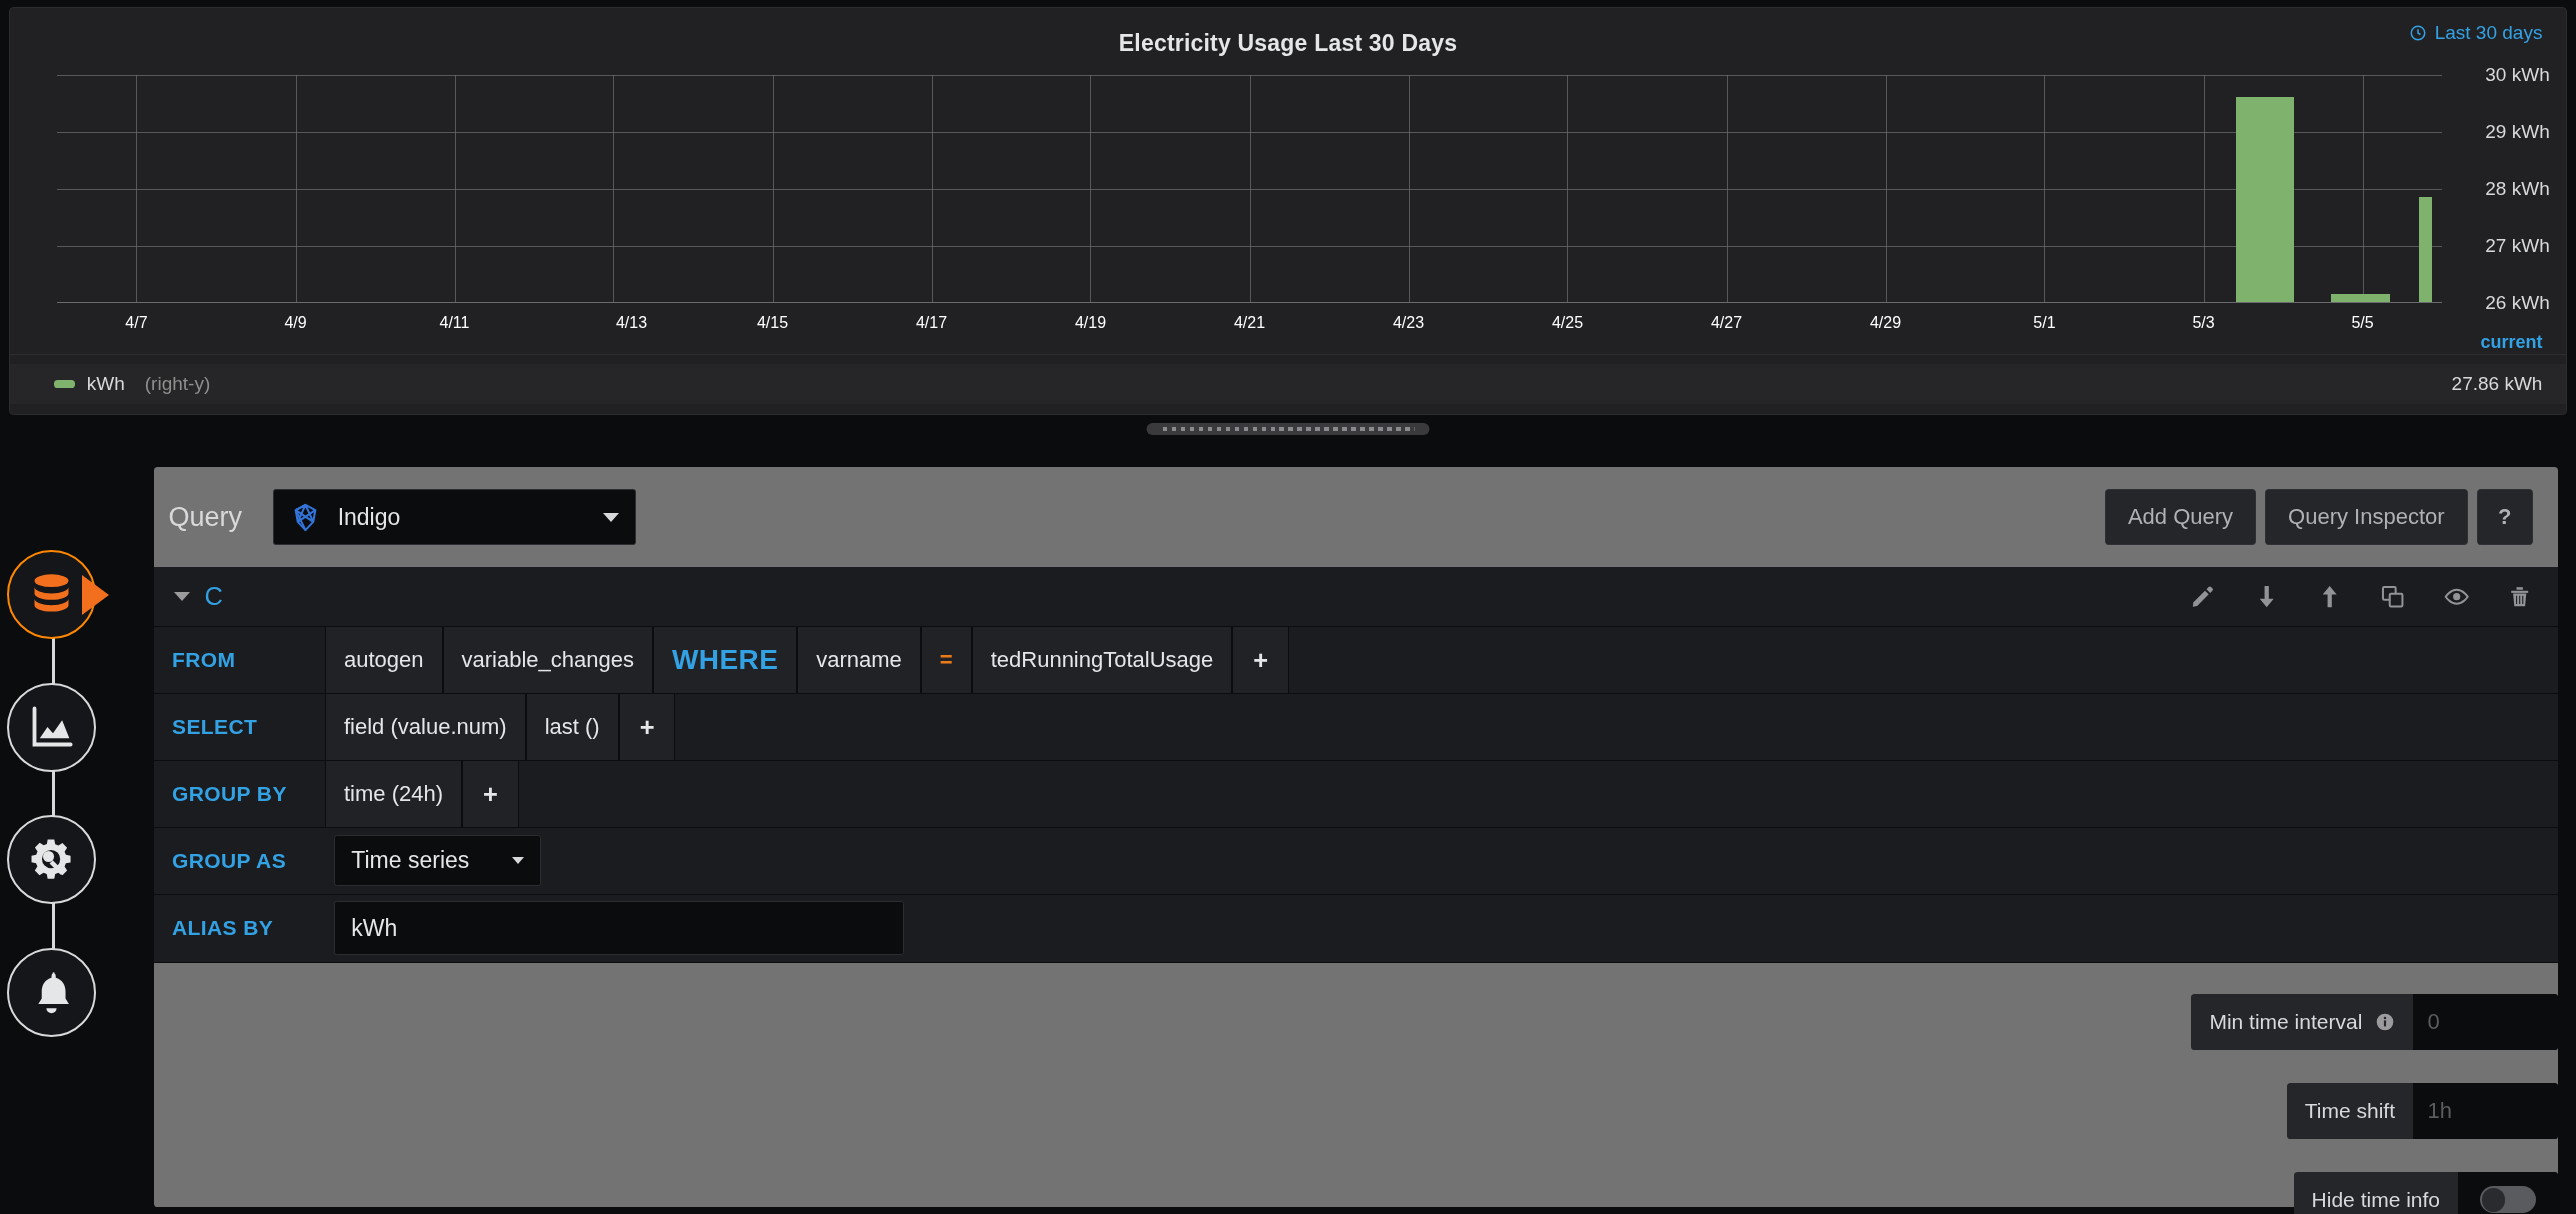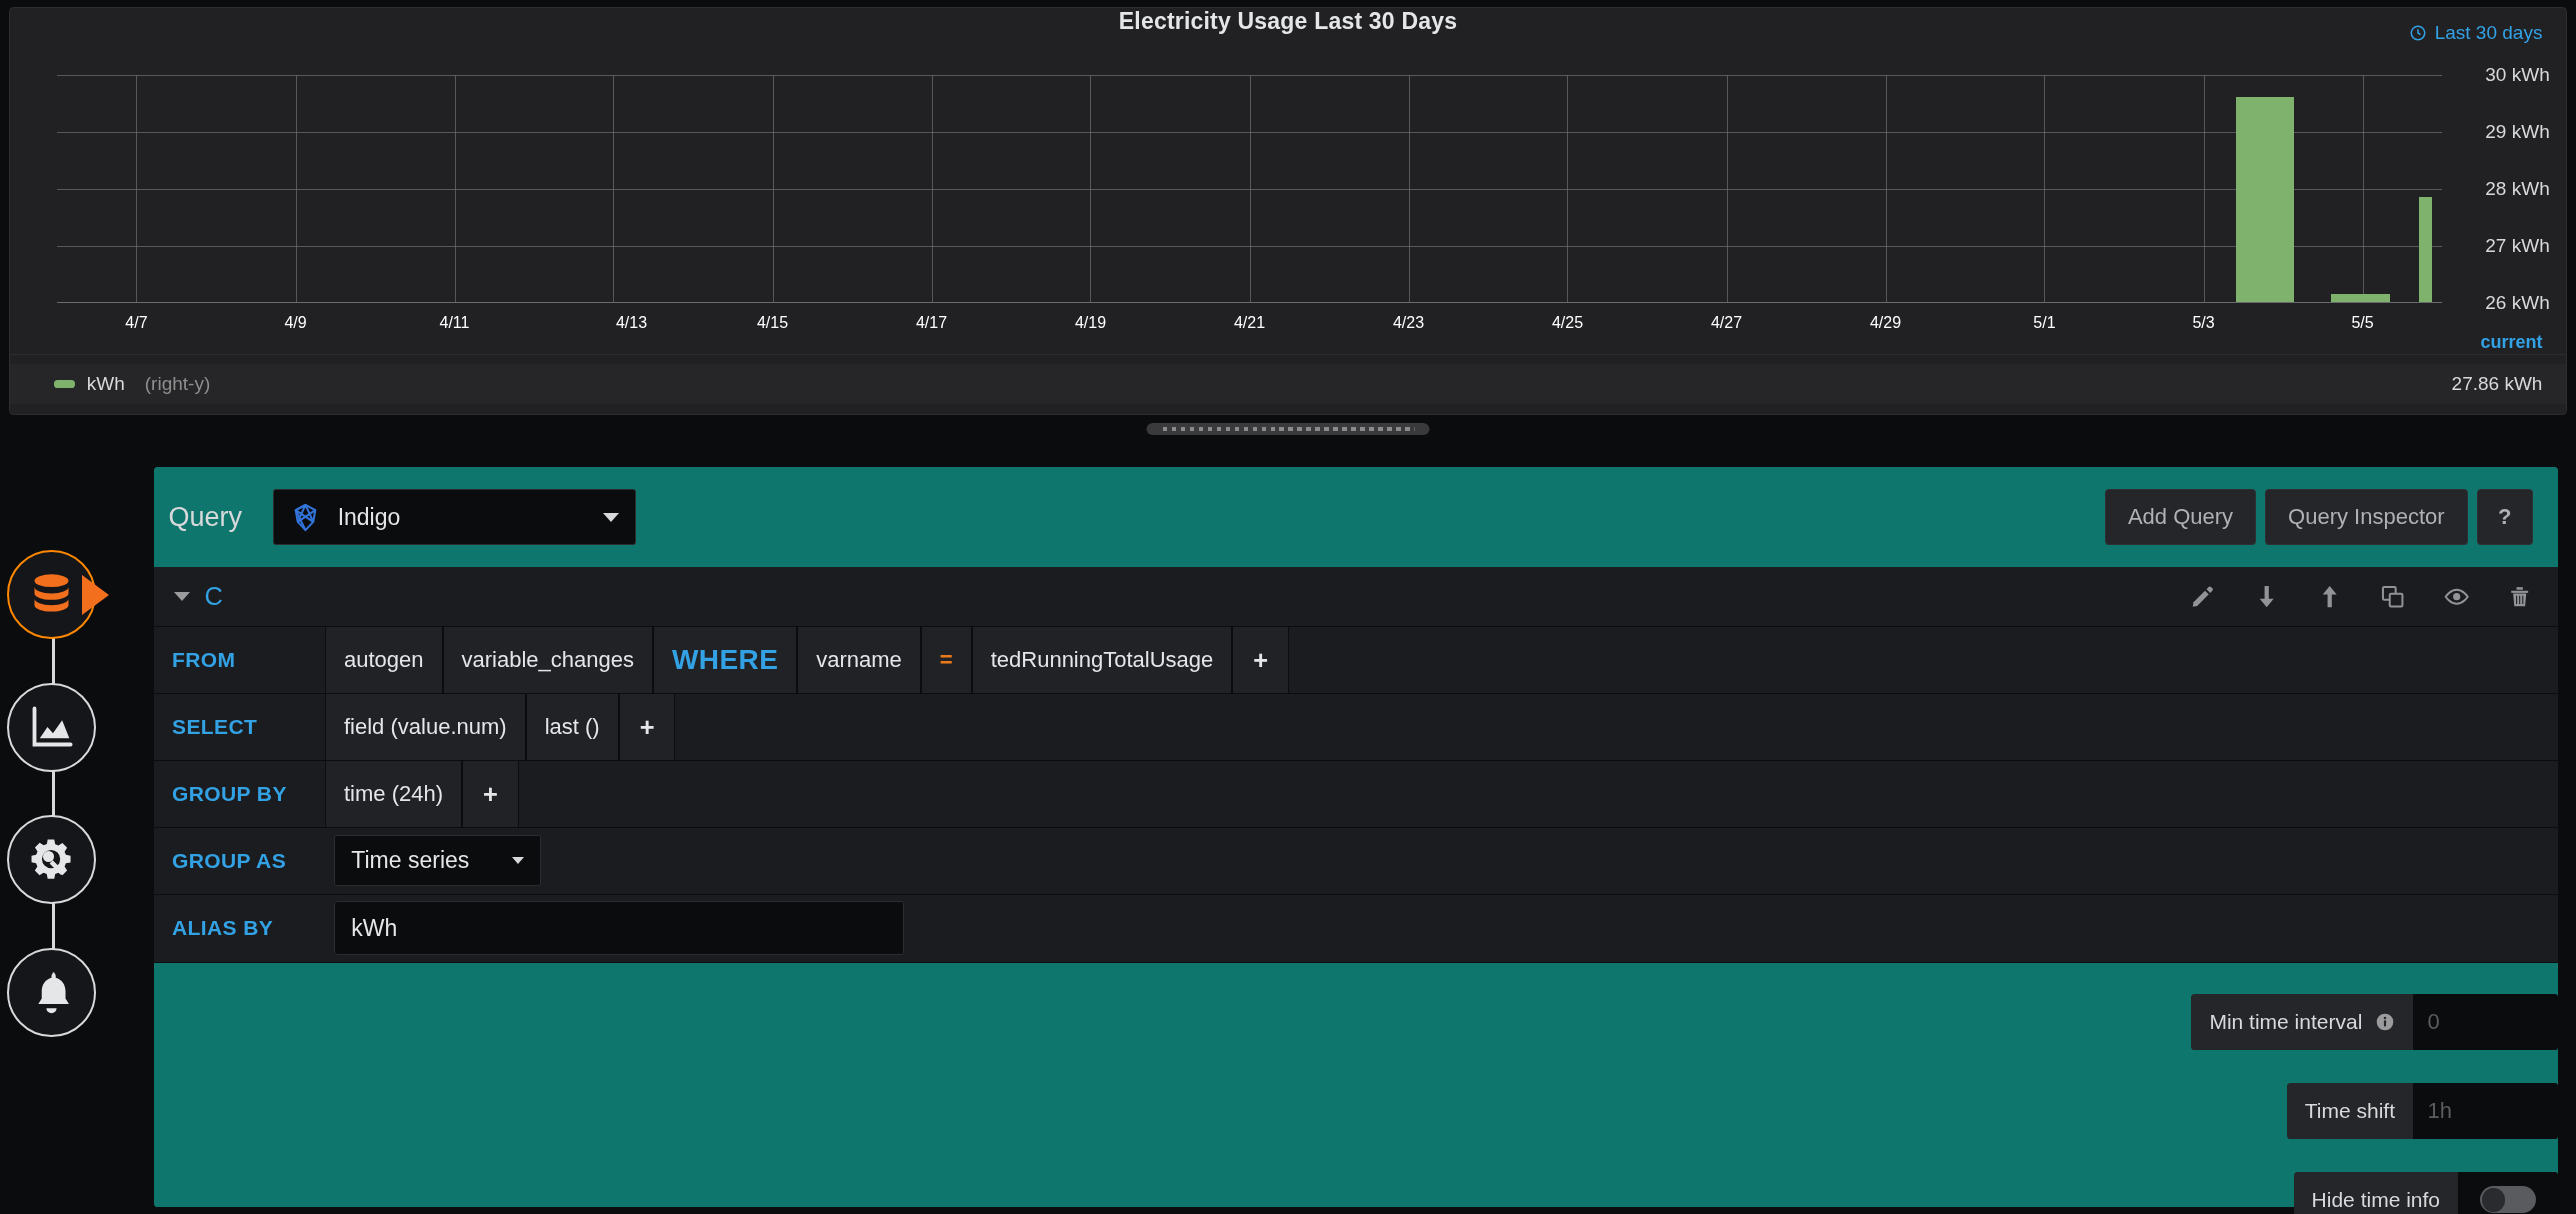--- a/index.html
+++ b/index.html
@@ -18,21 +18,21 @@
     position: absolute;
     left: 9px; top: 7.3px;
     width: 2558px; height: 408px;
     background: #212124;
     border: 0.9px solid #2c2d30;
     border-radius: 4.5px;
   }
   .panel-header {
     position: relative;
     height: 49px;
-    display: flex; align-items: flex-start; justify-content: center;
+    display: flex; align-items: flex-end; justify-content: center;
   }
   .panel-title {
     font-size: 23px; font-weight: bold; color: #e4e6e8;
     letter-spacing: 0.2px;
   }
   .panel-timerange {
     position: absolute; right: 23.6px; top: 50%;
     transform: translateY(-50%);
     color: #33a2e5; font-size: 19px;
     display: flex; align-items: center; gap: 7.3px;
@@ -142,21 +142,21 @@
   .rail-n2 { top: 138px; }
   .rail-n3 { top: 270px; }
   .rail-n4 { top: 403px; }
   .rail-ico { width: 51px; height: 51px; display: block; position: relative; z-index:2; }
 
   
   .editor {
     position: absolute;
     left: 154px; top: 467px;
     width: 2404px; height: 740px;
-    background: #0f766e;
+    background: #737373;
     border-radius: 3.6px;
   }
   .editor-top {
     height: 100px;
     display: flex; align-items: center;
     padding: 0 25.4px 0 14.5px;
   }
   .q-label { font-size: 27px; color: #d8d9da; margin-right: 31px; }
   .ds-picker {
     width: 363px; height: 56px;

